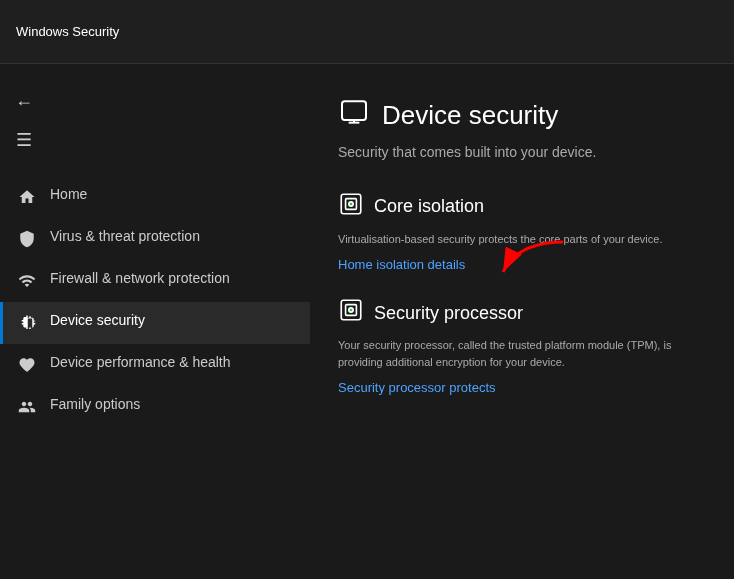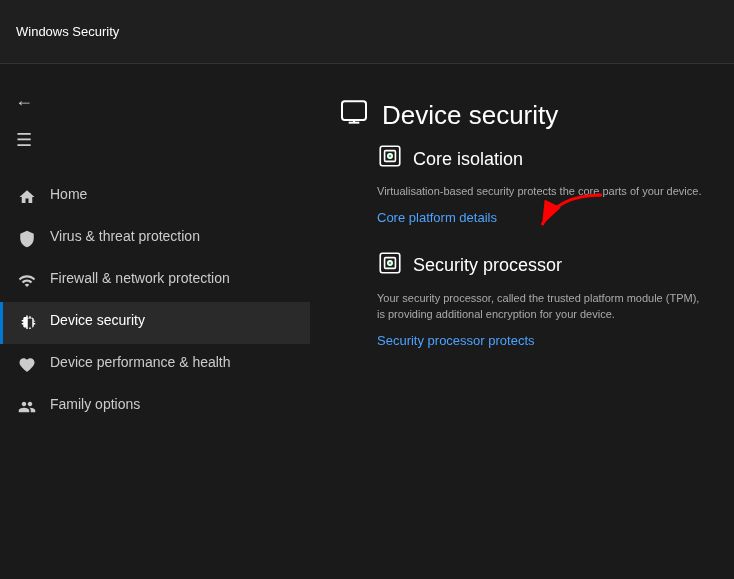--- a/index.html
+++ b/index.html
@@ -105,21 +105,20 @@
       color: #ffffff;
     }
     .page-subtitle {
       font-size: 14px;
       color: #aaaaaa;
       margin-bottom: 28px;
       line-height: 1.4;
     }
     .section {
       margin-bottom: 24px;
-      margin-left: 39px;
     }
     .section-header {
       display: flex;
       align-items: center;
       margin-bottom: 8px;
     }
     .section-icon {
       font-size: 22px;
       margin-right: 10px;
       color: #ffffff;
@@ -236,35 +235,36 @@
     <div class="page-header">
       <span class="page-header-icon">
         <svg width="32" height="32" viewBox="0 0 24 24" fill="white">
             <rect x="3" y="4" width="18" height="14" rx="2" fill="none" stroke="white" stroke-width="1.5"></rect>
             <line x1="8" y1="20" x2="16" y2="20" stroke="white" stroke-width="1.5"></line>
             <line x1="12" y1="18" x2="12" y2="20" stroke="white" stroke-width="1.5"></line>
           </svg>
       </span>
       <span class="page-title">Device security</span>
     </div>
+    <p class="page-subtitle">Security that comes built into your device.</p>
 
     <div class="section">
       <div class="section-header">
         <span class="section-icon">
           <svg width="26" height="26" viewBox="0 0 24 24" fill="none" stroke="white" stroke-width="1.5">
             <rect x="3" y="3" width="18" height="18" rx="2" stroke="white" stroke-width="1.5" fill="none"></rect>
             <rect x="7" y="7" width="10" height="10" rx="1" stroke="white" stroke-width="1.5" fill="none"></rect>
             <circle cx="12" cy="12" r="2" fill="#22cc44"></circle>
           </svg>
         </span>
         <span class="section-title">Core isolation</span>
       </div>
       <p class="section-desc">Virtualisation-based security protects the core parts of your device.</p>
       <div class="arrow-indicator">
-        <a class="section-link" href="#">Core platform details</a>
+        <a class="section-link" href="#">Home isolation details</a>
         
         <span style="position:absolute; left: 160px; top: -18px; display:inline-block;">
           <svg width="70" height="45" viewBox="0 0 70 45">
             <defs>
               <marker id="arrowhead" markerWidth="8" markerHeight="6" refX="8" refY="3" orient="auto">
                 <polygon points="0 0, 8 3, 0 6" fill="red"></polygon>
               </marker>
             </defs>
             <path d="M 65 5 Q 20 5 5 35" stroke="red" stroke-width="3" fill="none" marker-end="url(#arrowhead)"></path>
           </svg>

